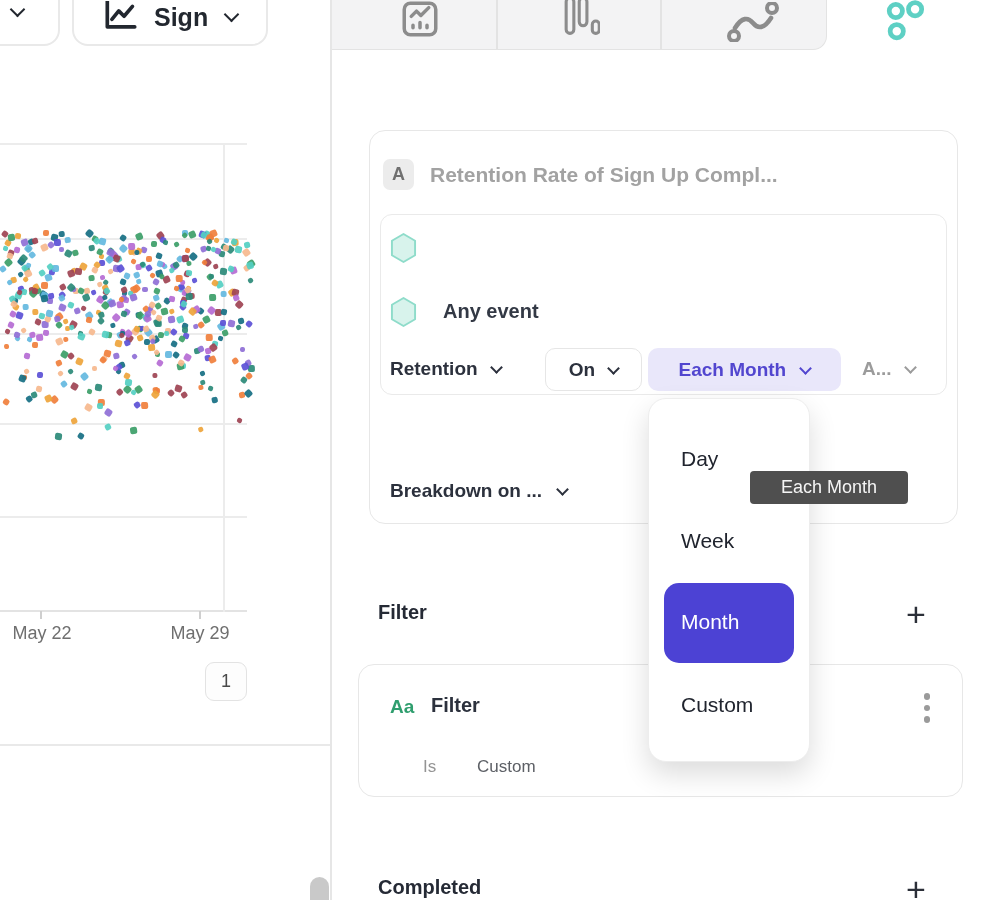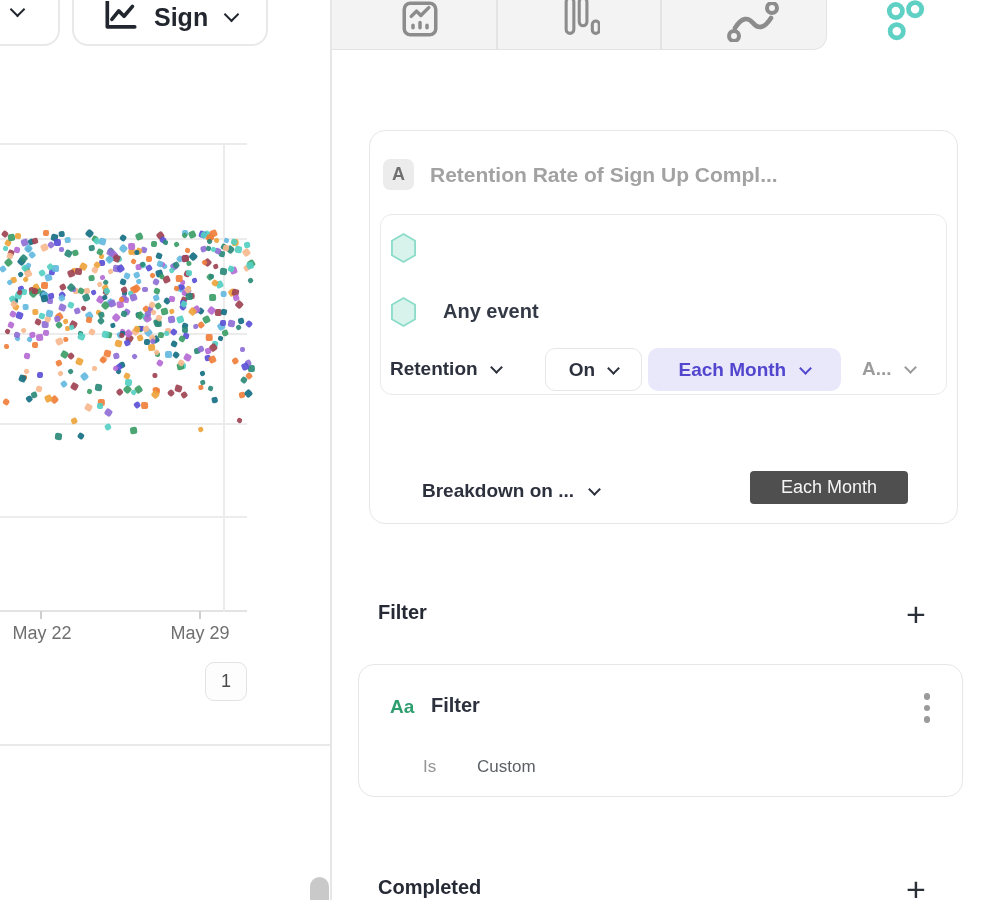--- a/index.html
+++ b/index.html
@@ -579,21 +579,21 @@
   <div class="abs purple-pill" style="left:648px;top:348px;width:193px;height:43px;line-height:43px;">
     <span>Each Month</span>
     <span class="chev sm" style="margin-left:10px;"></span>
   </div>
   <div class="abs" style="left:862px;top:358px;">
     <span class="row-label-gray">A...</span>
     <span class="chev sm" style="color:#9b9b9b;margin-left:10px;"></span>
   </div>
 
 
-  <div class="abs" style="left:390px;top:480px;margin-left:32px;">
+  <div class="abs" style="left:390px;top:480px;">
     <span class="row-label">Breakdown on ...</span>
     <span class="chev sm" style="color:#2c313d;margin-left:12px;"></span>
   </div>
 
   <div class="abs section-head" style="left:378px;top:601px;">Filter</div>
   <div class="abs plus" style="left:906px;top:599px;">+</div>
 
   <div class="abs card" style="left:358px;top:664px;width:603px;height:131px;"></div>
   <div class="abs" style="left:390px;top:696px;font-size:19px;font-weight:700;color:#2f9e6e;">Aa</div>
   <div class="abs" style="left:431px;top:694px;font-size:20px;font-weight:700;color:#2c313d;">Filter</div>
@@ -601,16 +601,24 @@
       <i></i>
       <i></i>
       <i></i>
     </div>
   <div class="abs" style="left:423px;top:757px;font-size:17px;color:#949494;">Is</div>
   <div class="abs" style="left:477px;top:757px;font-size:17px;font-weight:500;color:#5d6066;">Custom</div>
 
   <div class="abs section-head" style="left:378px;top:876px;">Completed</div>
   <div class="abs plus" style="left:906px;top:874px;">+</div>
 
+  <div class="abs menu" style="left:648px;top:398px;width:160px;height:362px;">
+    <div class="abs menu-item" style="left:32px;top:48px;">Day</div>
+    <div class="abs menu-item" style="left:32px;top:130px;">Week</div>
+    <div class="abs menu-selected" style="left:15px;top:184px;width:130px;height:80px;">
+      <span class="abs menu-item" style="left:17px;top:27px;">Month</span>
+    </div>
+    <div class="abs menu-item" style="left:32px;top:294px;">Custom</div>
+  </div>
 
   <div class="abs tooltip" style="left:750px;top:471px;width:158px;height:33px;line-height:33px;">Each Month</div>
 
 </div>
 
 </body></html>

